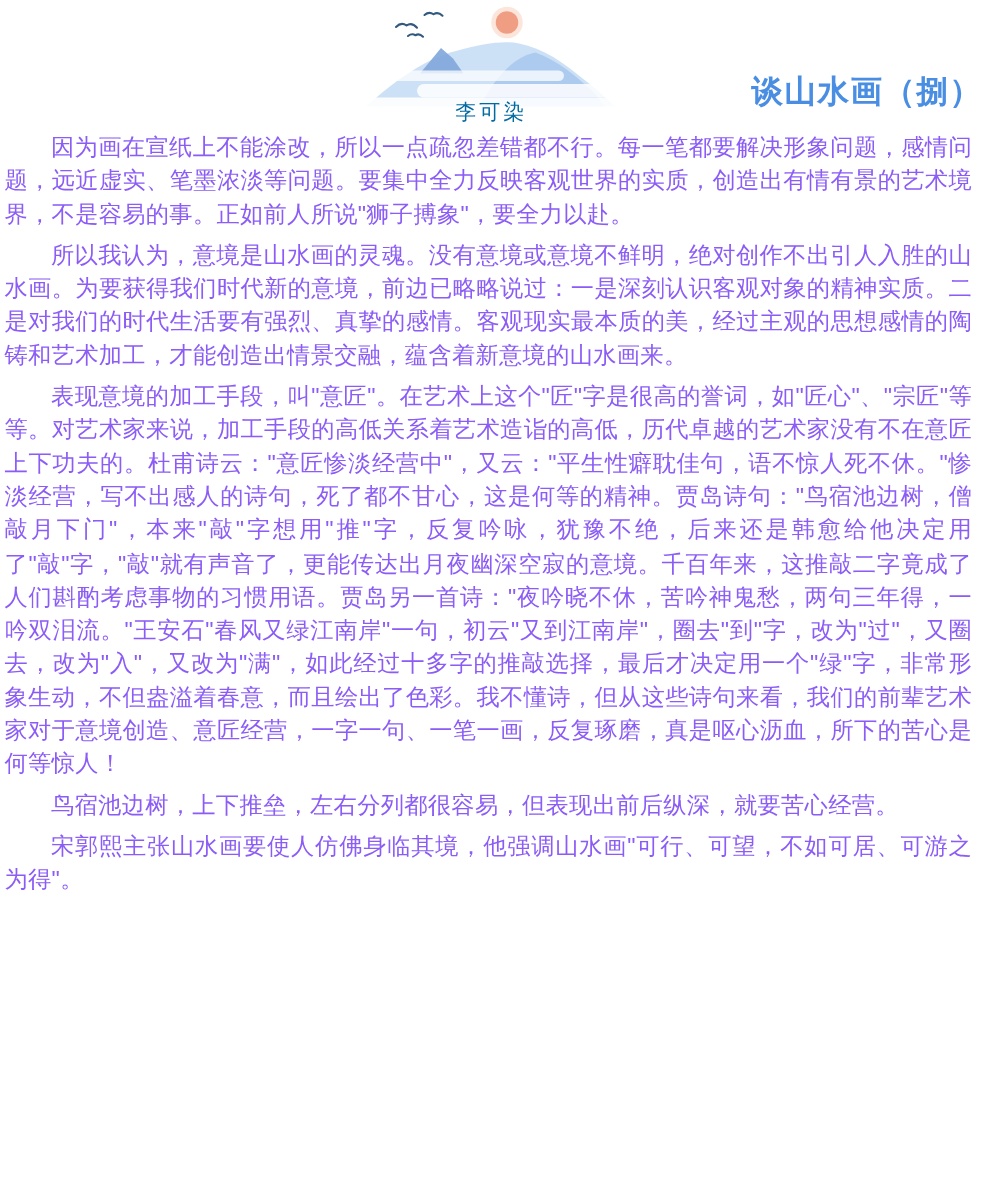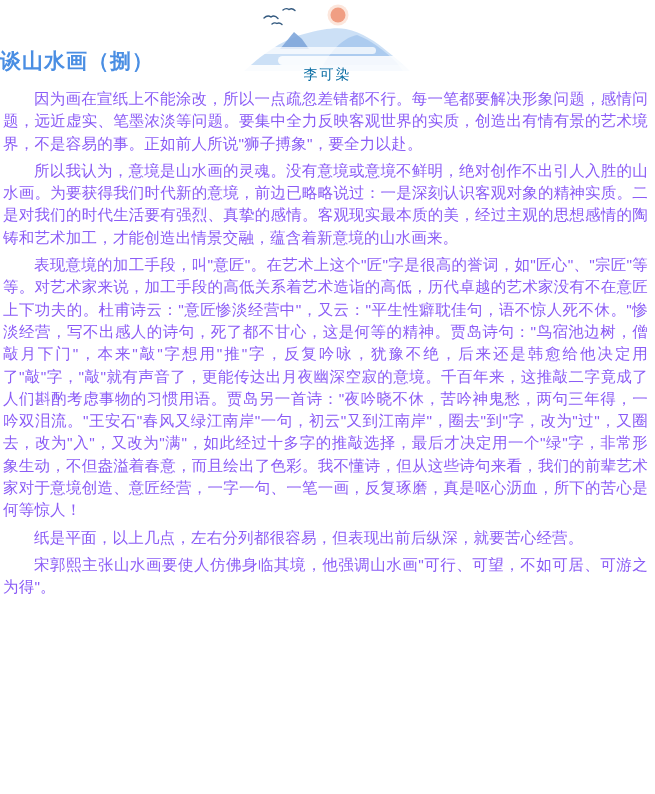--- a/index.html
+++ b/index.html
@@ -13,21 +13,21 @@
 
   
   .header { position: relative; height: 87px; }
   .art {
     position: absolute; top: 1px; left: 50%;
     transform: translateX(-50%);
     width: 180px; height: 74px;
   }
   .title {
     position: absolute; top: 33px; left: 0; right: 0;
-    text-align: left;
+    text-align: right;
     font-size: 21px; font-weight: bold;
     letter-spacing: 1px;
     color: #4a8ee3;
     text-shadow: 0 0 2px #fff, 0 0 5px #fff, 0 1px 6px rgba(255,255,255,.95);
   }
   .author {
     position: absolute; top: 66px; left: 0; right: 0;
     text-align: center;
     font-size: 14px;
     color: #0369a1;
@@ -87,18 +87,18 @@
 
       <p>因为画在宣纸上不能涂改，所以一点疏忽差错都不行。每一笔都要解决形象问题，感情问题，远近虚实、笔墨浓淡等问题。要集中全力反映客观世界的实质，创造出有情有景的艺术境界，不是容易的事。正如前人所说"狮子搏象"，要全力以赴。</p>
 
       <p>所以我认为，意境是山水画的灵魂。没有意境或意境不鲜明，绝对创作不出引人入胜的山水画。为要获得我们时代新的意境，前边已略略说过：一是深刻认识客观对象的精神实质。二是对我们的时代生活要有强烈、真挚的感情。客观现实最本质的美，经过主观的思想感情的陶铸和艺术加工，才能创造出情景交融，蕴含着新意境的山水画来。</p>
 
       <p>表现意境的加工手段，叫"意匠"。在艺术上这个"匠"字是很高的誉词，如"匠心"、"宗匠"等等。对艺术家来说，加工手段的高低关系着艺术造诣的高低，历代卓越的艺术家没有不在意匠上下功夫的。杜甫诗云："意匠惨淡经营中"，又云："平生性癖耽佳句，语不惊人死不休。"惨淡经营，写不出感人的诗句，死了都不甘心，这是何等的精神。贾岛诗句："鸟宿池边树，僧敲月下门"，本来"敲"字想用"推"字，反复吟咏，犹豫不绝，后来还是韩愈给他决定用了"敲"字，"敲"就有声音了，更能传达出月夜幽深空寂的意境。千百年来，这推敲二字竟成了人们斟酌考虑事物的习惯用语。贾岛另一首诗："夜吟晓不休，苦吟神鬼愁，两句三年得，一吟双泪流。"王安石"春风又绿江南岸"一句，初云"又到江南岸"，圈去"到"字，改为"过"，又圈去，改为"入"，又改为"满"，如此经过十多字的推敲选择，最后才决定用一个"绿"字，非常形象生动，不但盎溢着春意，而且绘出了色彩。我不懂诗，但从这些诗句来看，我们的前辈艺术家对于意境创造、意匠经营，一字一句、一笔一画，反复琢磨，真是呕心沥血，所下的苦心是何等惊人！</p>
 
 
 
 
-      <p>纸是平面，以上几点，左右分列都很容易，但表现出前后纵深，就要苦心经营。</p>
+      <p>鸟宿池边树，上下推垒，左右分列都很容易，但表现出前后纵深，就要苦心经营。</p>
 
       <p>宋郭熙主张山水画要使人仿佛身临其境，他强调山水画"可行、可望，不如可居、可游之为得"。</p>
     </main>
 
 </div>
 
 </body></html>

